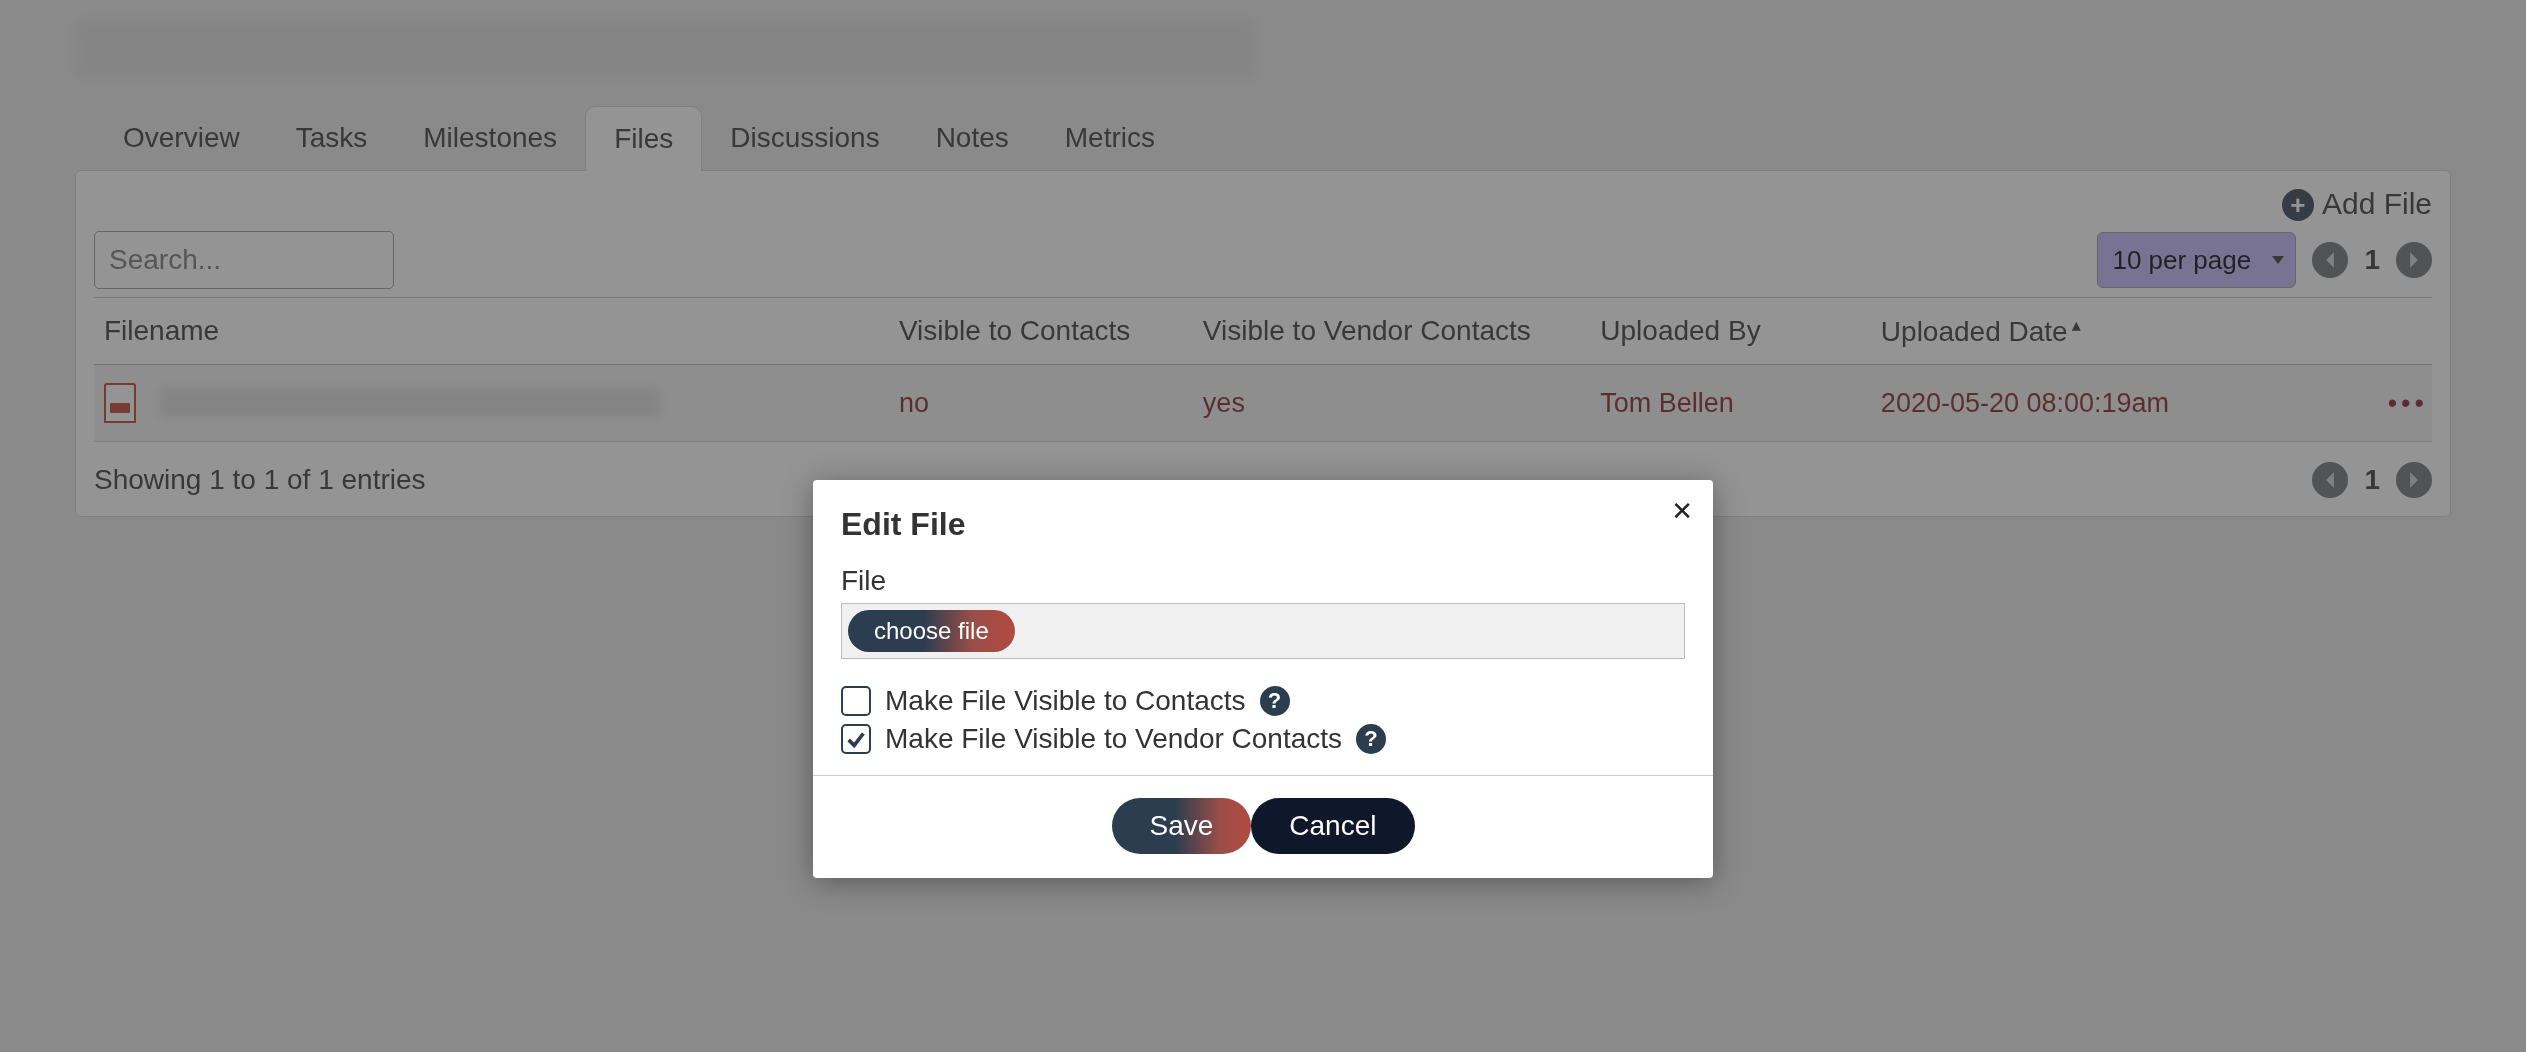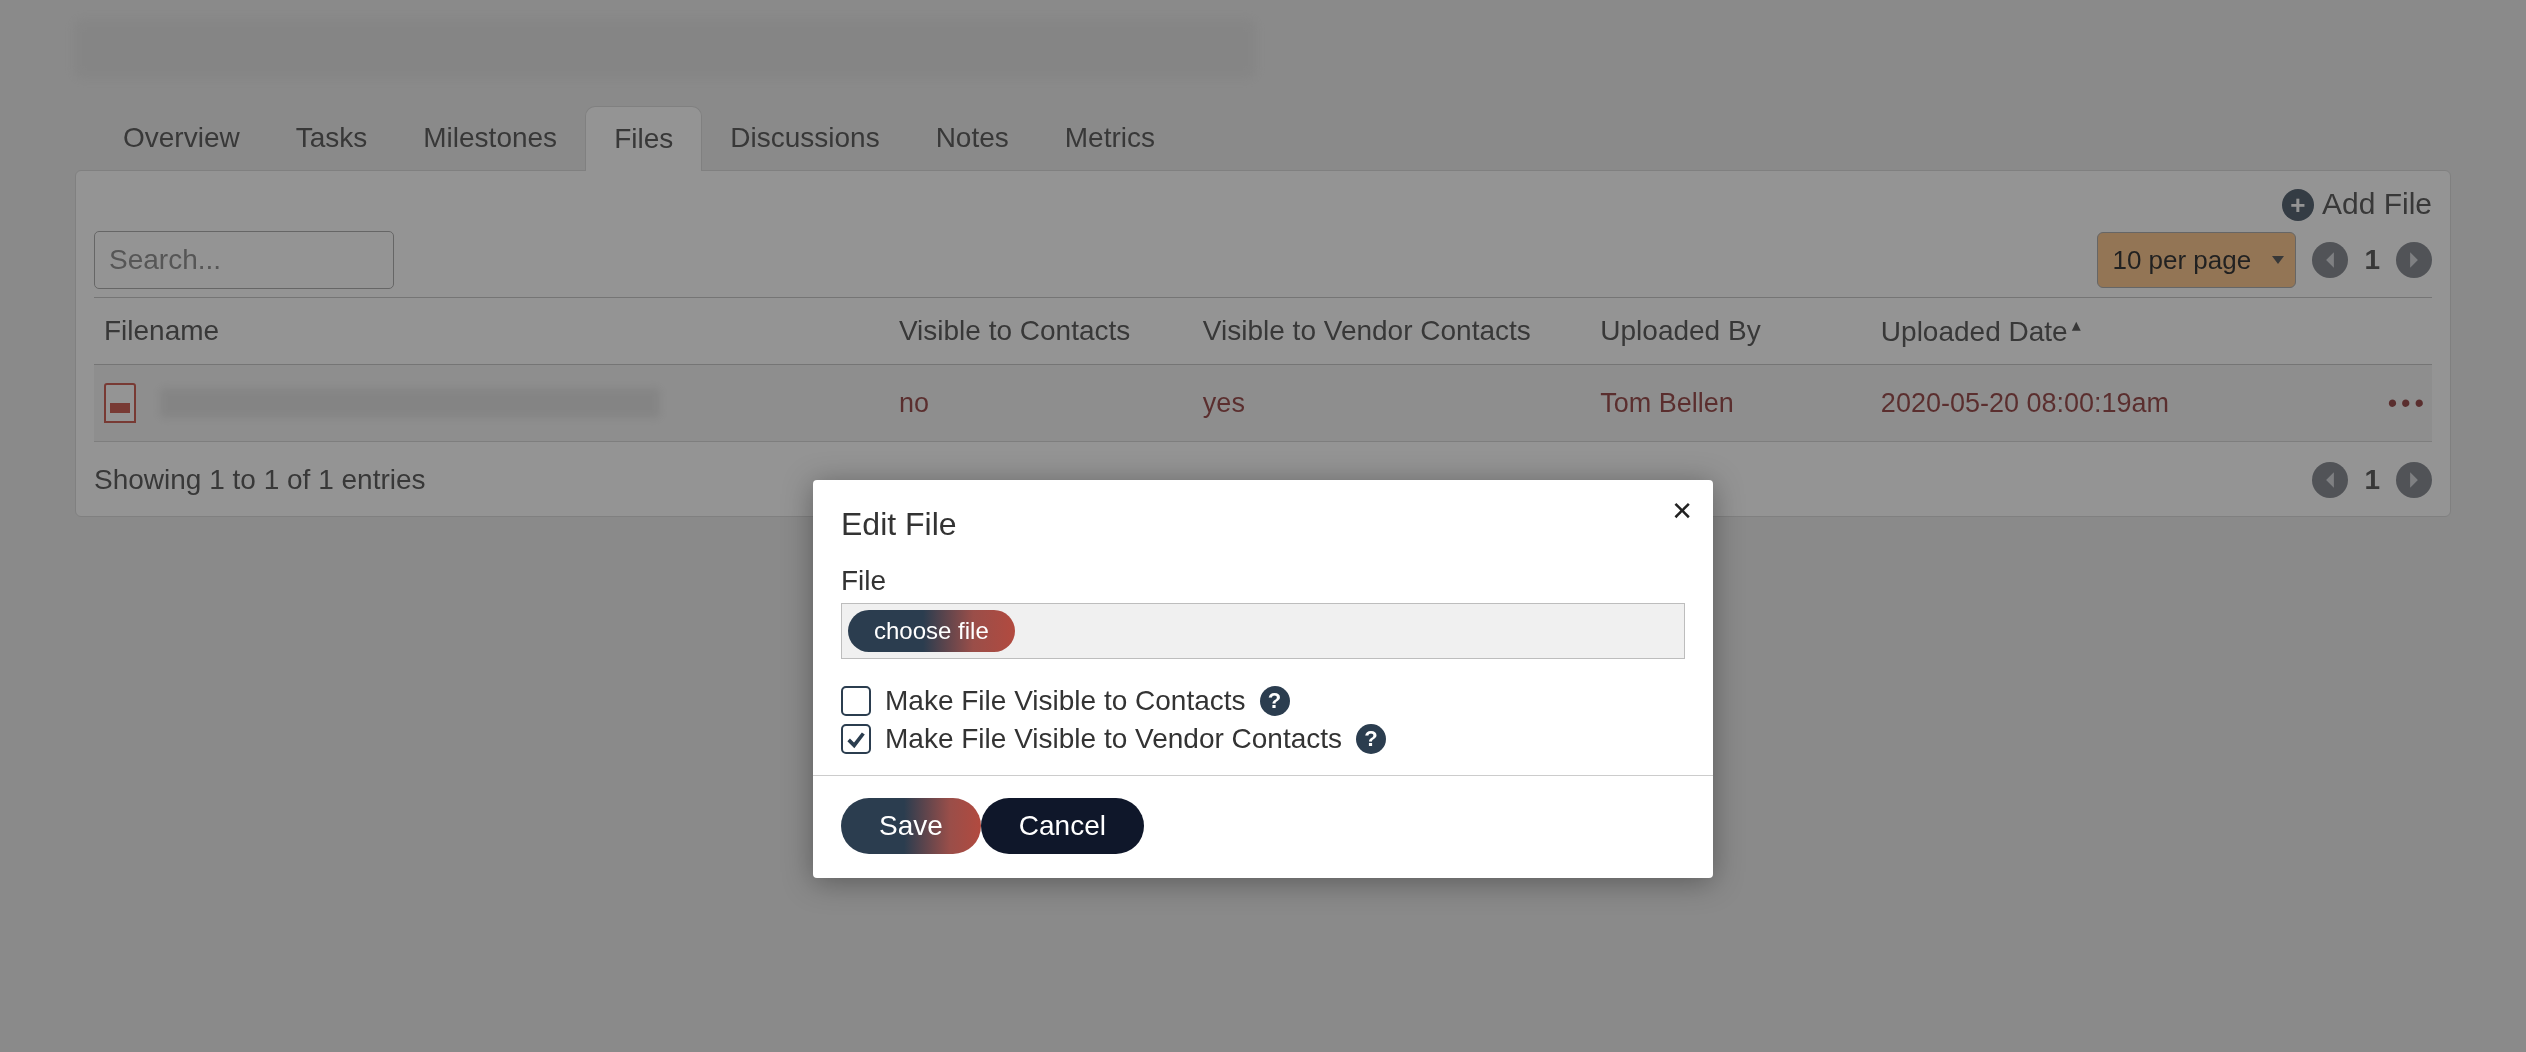--- a/index.html
+++ b/index.html
@@ -101,21 +101,21 @@
     display: flex;
     align-items: center;
     gap: 16px;
   }
   .per-page {
     height: 56px;
     border: 1.5px solid #999;
     border-radius: 6px;
     font-size: 26px;
     padding: 0 44px 0 14px;
-    background: #fdba74;
+    background: #c4b5fd;
     appearance: none;
     -webkit-appearance: none;
     position: relative;
   }
   .select-wrap { position: relative; }
   .select-wrap::after {
     content: "";
     position: absolute;
     right: 12px; top: 50%; transform: translateY(-50%);
     width: 0; height: 0;
@@ -223,21 +223,21 @@
   }
   .modal-close {
     position: absolute;
     top: 16px; right: 20px;
     font-size: 26px;
     cursor: pointer;
     color: #222;
   }
   .modal h2 {
     font-size: 32px;
-    font-weight: 400;
+    font-weight: 700;
     margin-bottom: 22px;
   }
   .modal label.field-label {
     display: block;
     font-size: 28px;
     margin-bottom: 6px;
   }
   .file-input {
     width: 100%;
     height: 56px;
@@ -285,20 +285,21 @@
     cursor: pointer;
     flex-shrink: 0;
   }
   .modal hr {
     margin: 20px -28px 22px -28px;
     border: none;
     border-top: 1.5px solid #ccc;
   }
   .modal-actions {
     display: flex;
+    justify-content: center;
   }
   .btn {
     height: 56px;
     border: none;
     border-radius: 30px;
     padding: 0 38px;
     font-size: 28px;
     color: #fff;
     cursor: pointer;
   }

